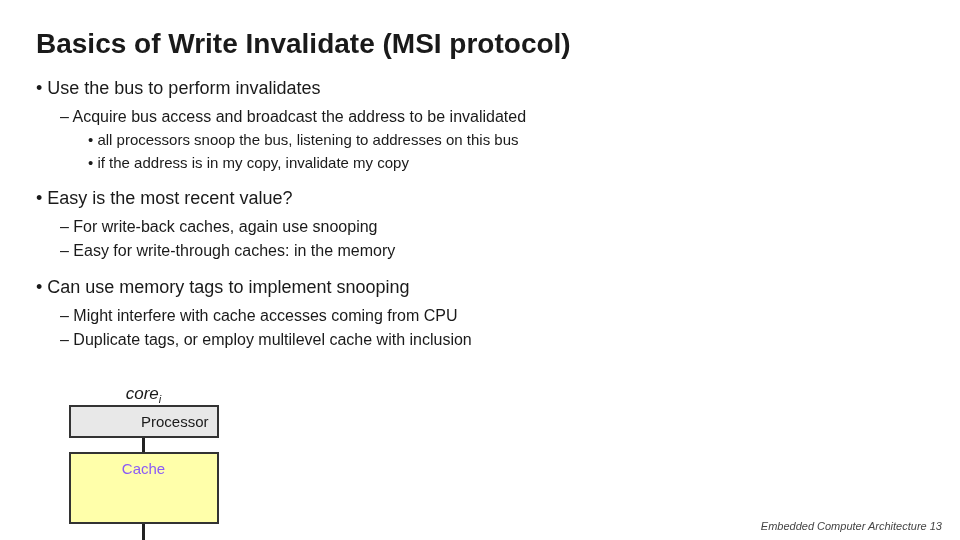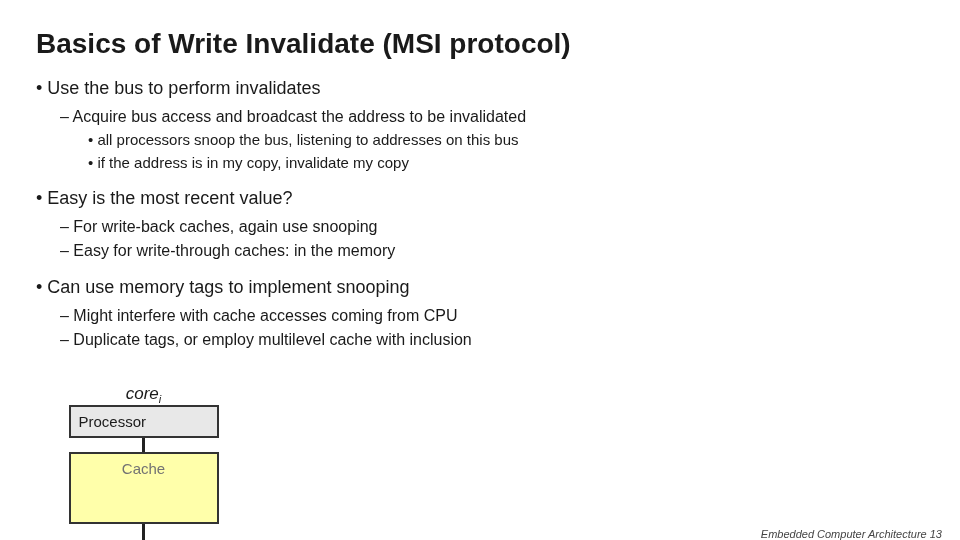--- a/index.html
+++ b/index.html
@@ -80,21 +80,21 @@
     }
 
     .core-label sub {
       font-size: 11px;
     }
 
     
     .processor-box {
       width: 150px;
       border: 2.5px solid #333;
-      text-align: left;
+      text-align: right;
       padding: 6px 8px;
       background: #e8e8e8;
       font-size: 15px;
       font-family: Arial, sans-serif;
       color: #1a1a1a;
     }
 
     
     .connector-v {
       width: 3px;
@@ -106,21 +106,21 @@
     
     .cache-box {
       width: 150px;
       height: 72px;
       border: 2.5px solid #333;
       text-align: center;
       padding: 6px 8px;
       background: #ffffaa;
       font-size: 15px;
       font-family: Arial, sans-serif;
-      color: #737373;
+      color: #8b5cf6;
     }
 
     
     .bus-area {
       width: 190px;
       display: flex;
       flex-direction: column;
       align-items: center;
       margin-top: 0;
     }
@@ -164,21 +164,21 @@
       background: #ffffaa;
       font-size: 17px;
       font-family: Arial, sans-serif;
       font-weight: bold;
       color: #1a1a1a;
       font-style: italic;
     }
 
     .footnote {
       position: absolute;
-      bottom: 0;
+      bottom: 8px;
       right: 18px;
       font-size: 11px;
       color: #444;
       font-family: Arial, sans-serif;
       font-style: italic;
       margin-left: 28px;
     }
   </style>
 </head>
 <body>

